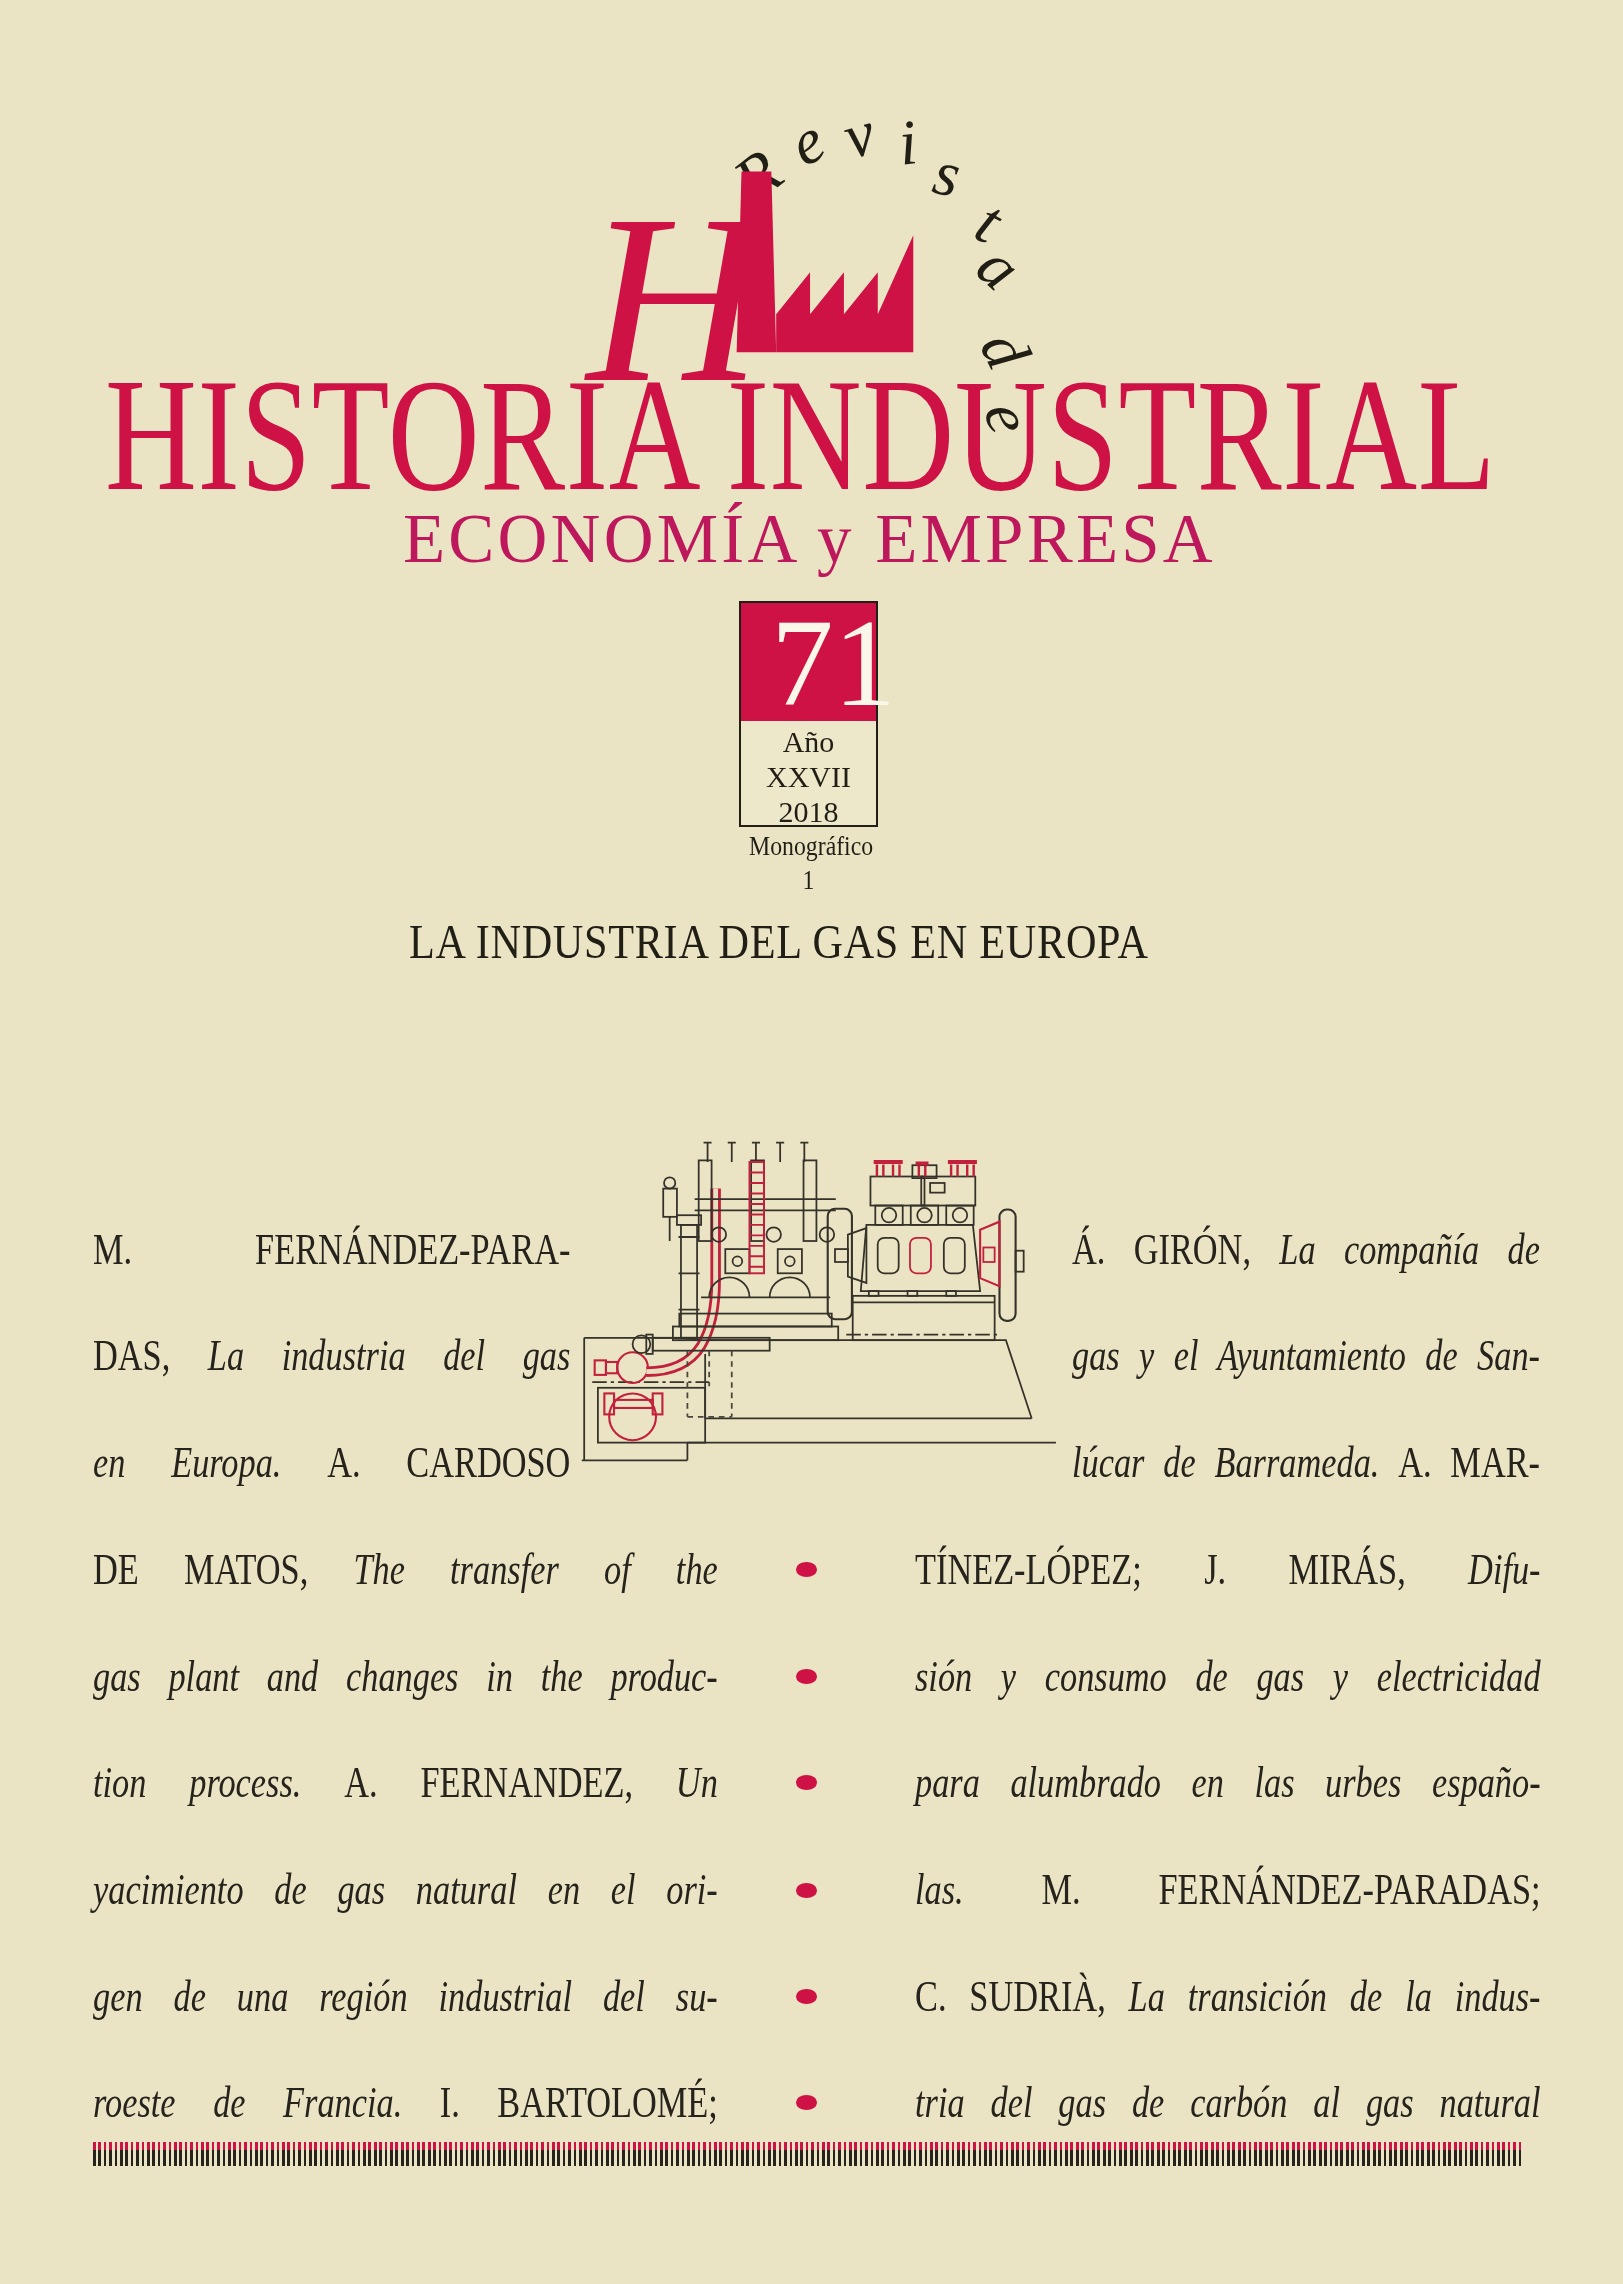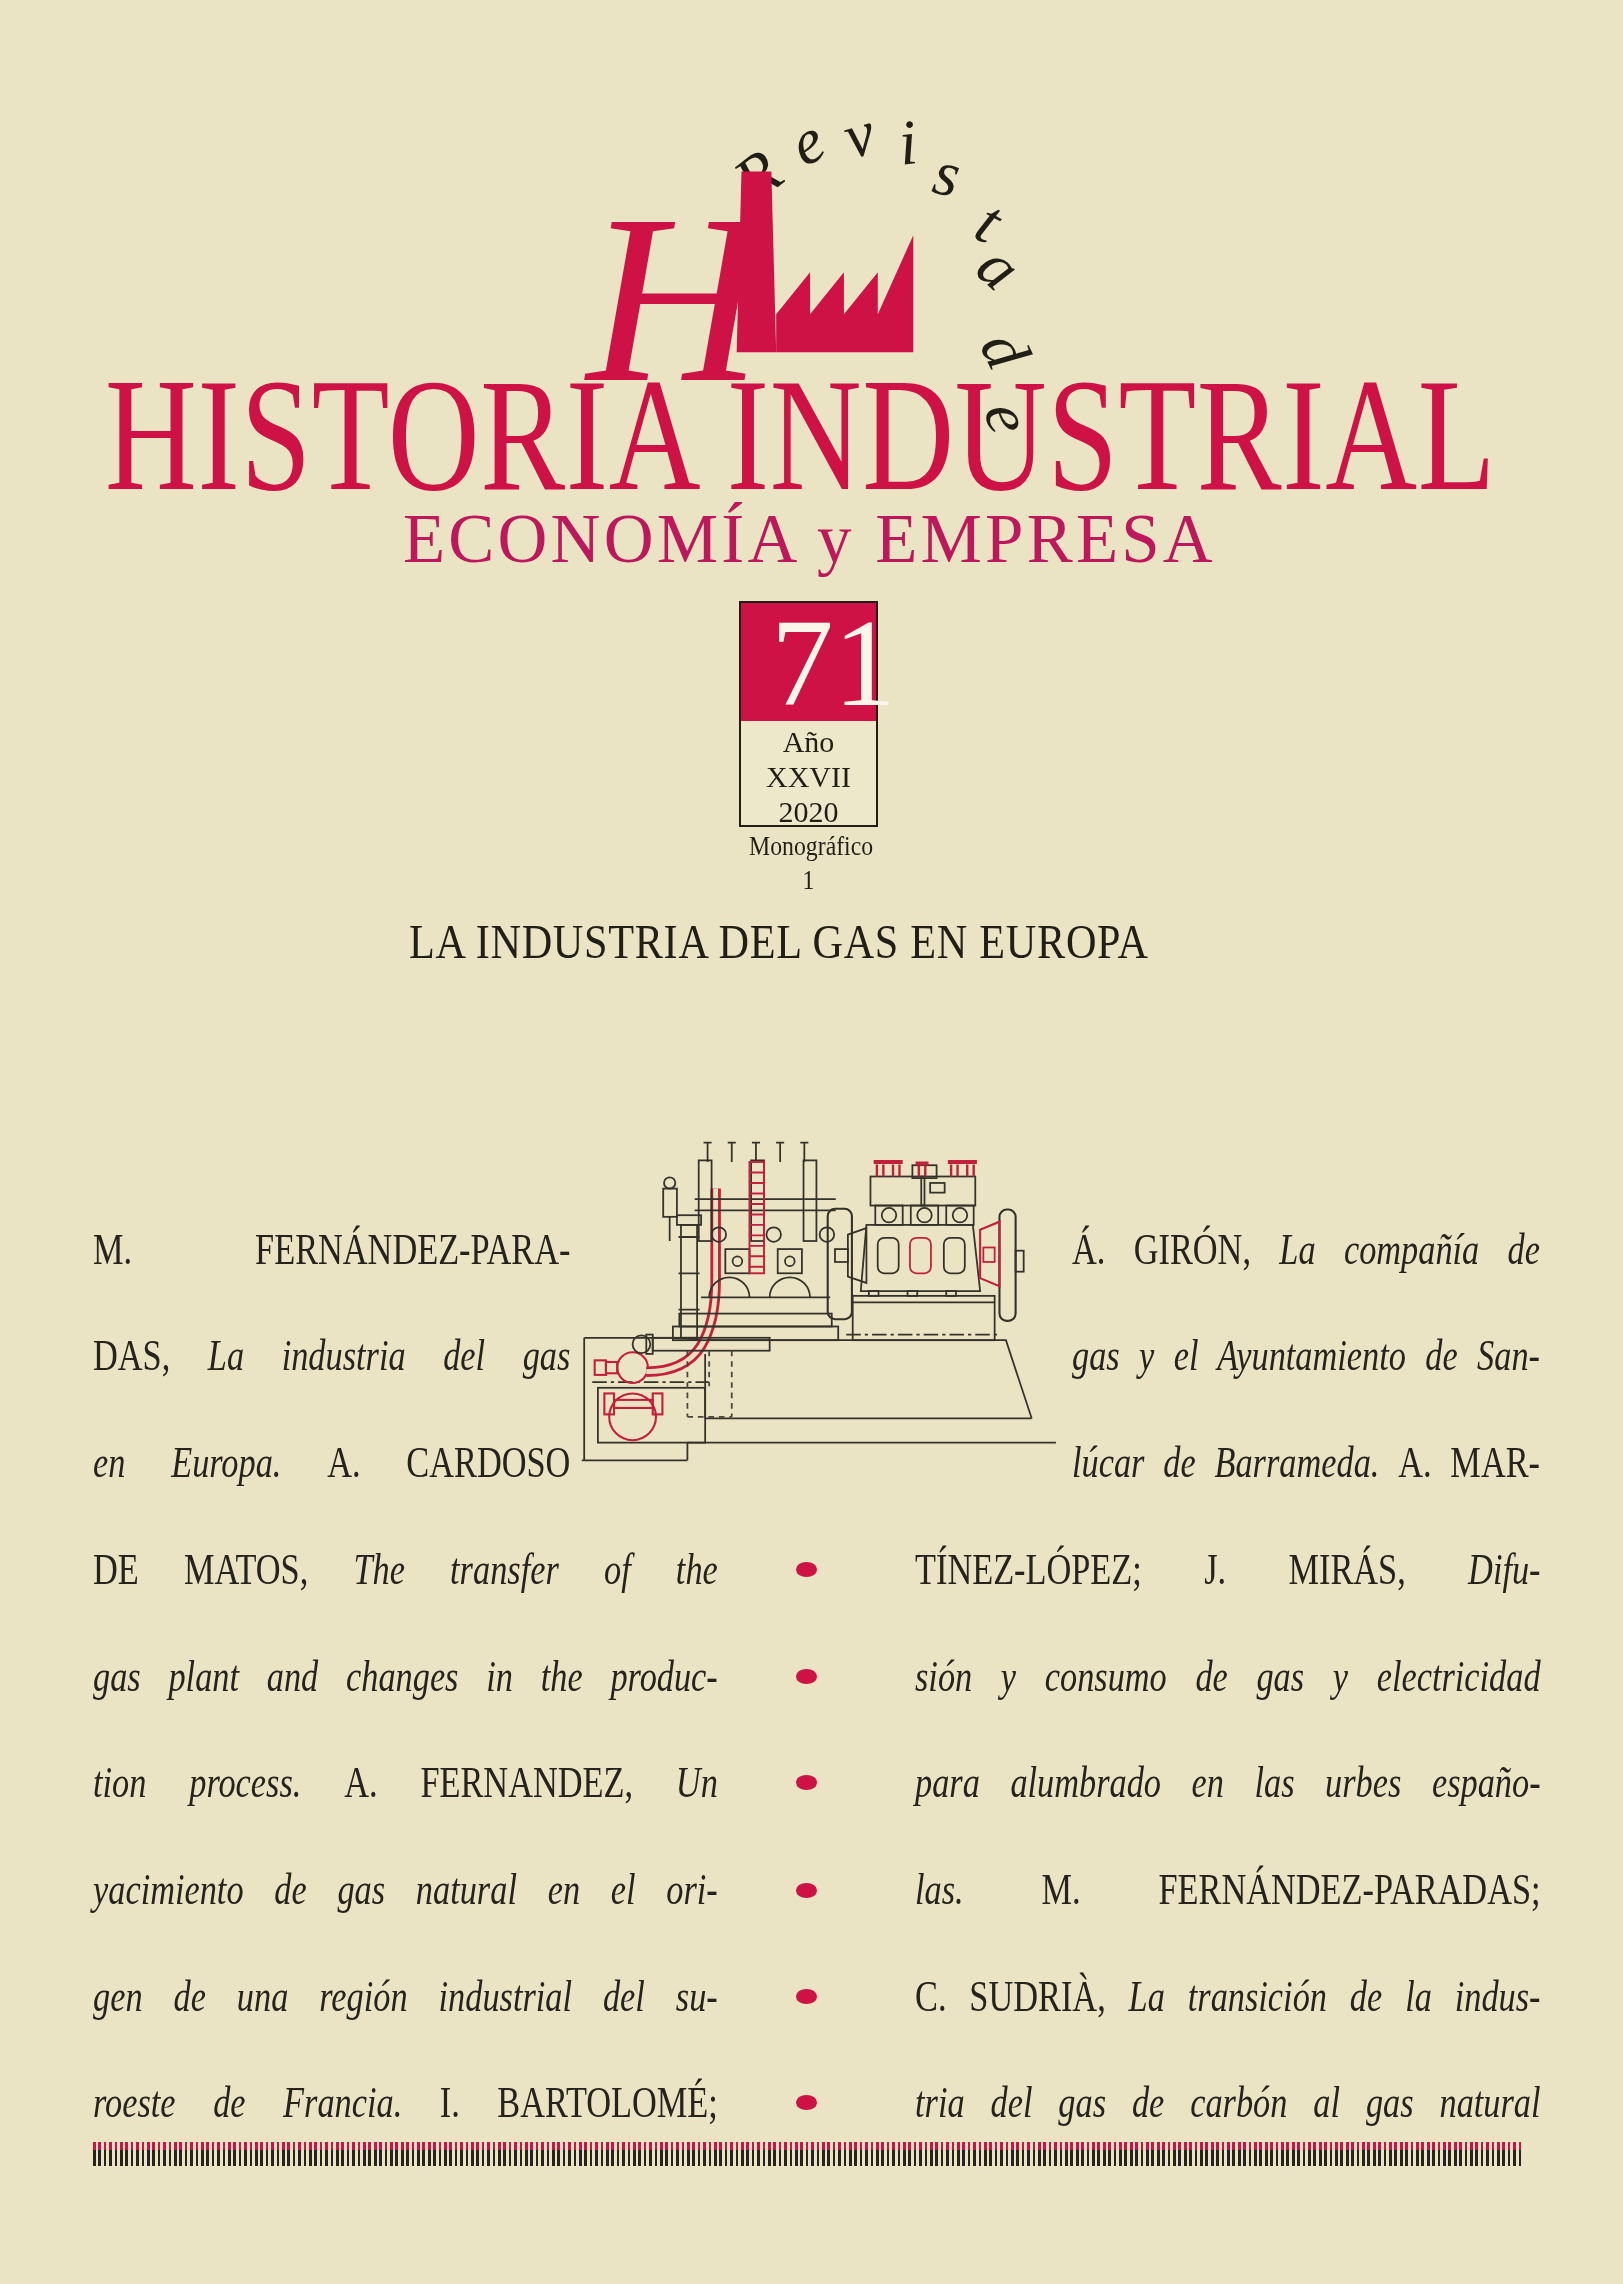--- a/index.html
+++ b/index.html
@@ -116,21 +116,21 @@
 
 <div id="main-title" data-name="journal-title">HISTORIA INDUSTRIAL</div>
 <div id="subtitle" data-name="journal-subtitle">ECONOMÍA y EMPRESA</div>
 
 <div id="issue-box" data-name="issue-box">
   <div id="issue-red" data-name="issue-number-panel">
     <div id="issue-number" data-name="issue-number">71</div>
   </div>
   <div id="issue-info" data-name="issue-info-panel">
     <div id="issue-year-label" data-name="issue-year-label">Año XXVII</div>
-    <div id="issue-year" data-name="issue-year">2020</div>
+    <div id="issue-year" data-name="issue-year">2018</div>
     <div id="issue-mono" data-name="issue-monograph">Monográfico 1</div>
   </div>
 </div>
 
 <div id="heading" data-name="dossier-heading">LA INDUSTRIA DEL GAS EN EUROPA</div>
 
 <svg class="abs" data-name="gas-engine-illustration" style="left:435px;top:1112px;" width="629" height="379" viewBox="0 0 780 470" fill="none" stroke="#35322a" stroke-width="2.2">
 
   <g data-name="foundation-lines">
     <path d="M185,280 H292 M185,280 V432 M182,432 H313 M313,432 V410 M313,410 H770"></path>

